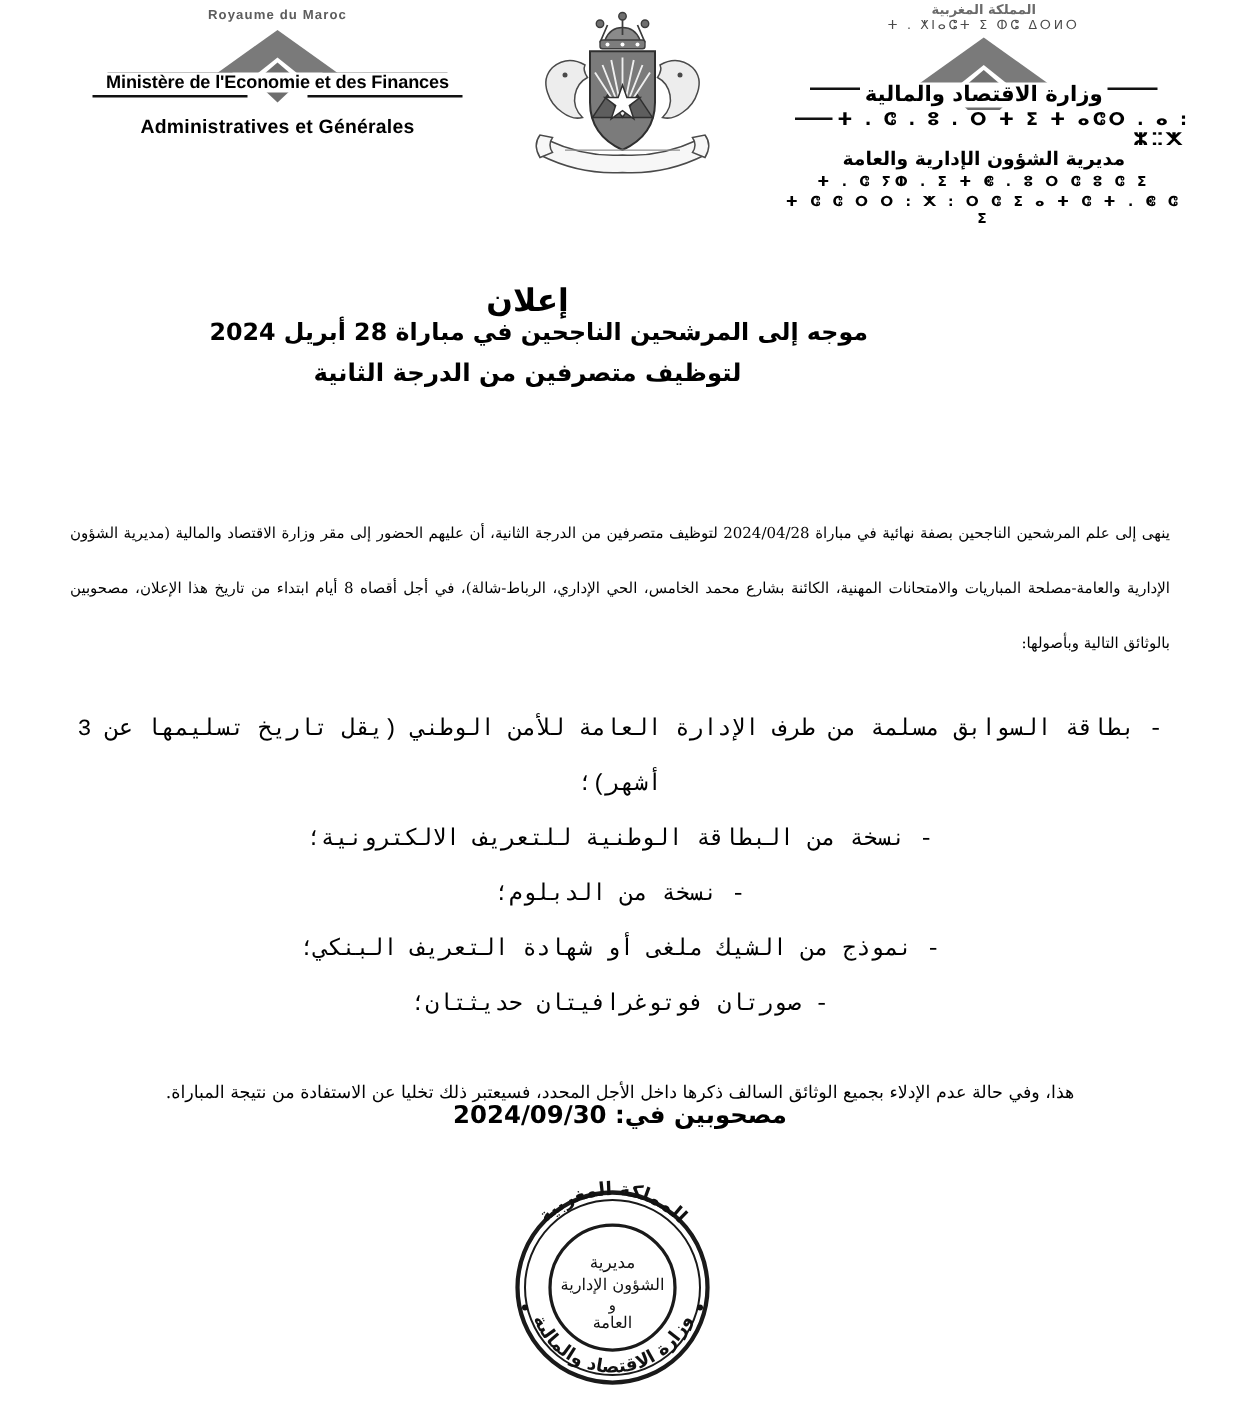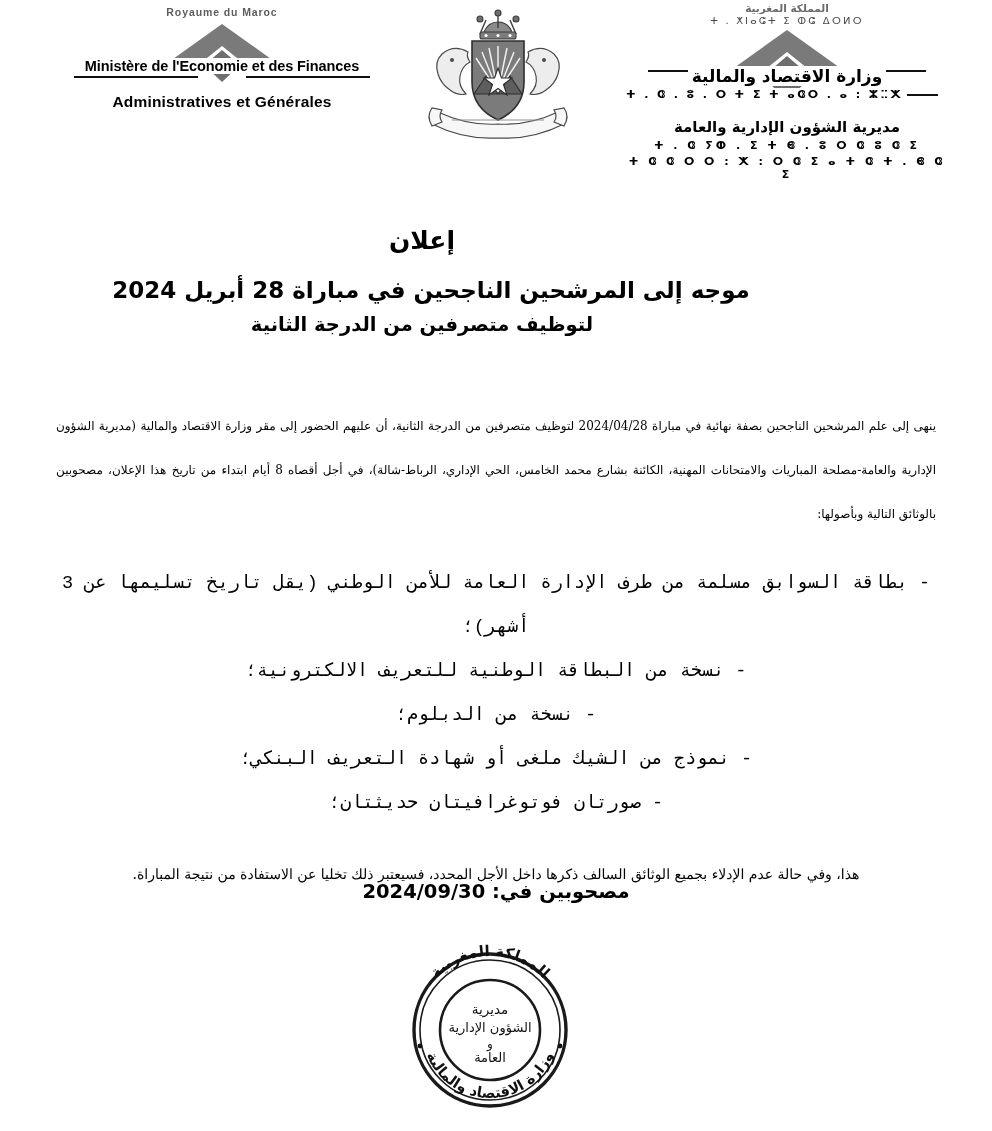--- a/index.html
+++ b/index.html
@@ -162,22 +162,22 @@
   }
   .hdr-ar .ministry-ar span {
     background: #ffffff;
     padding: 0 4px;
   }
   .hdr-ar .ministry-tif {
     position: absolute;
     left: 0;
     top: 62px;
     width: 100%;
-    text-align: left;
-    font-size: 11px;
+    text-align: right;
+    font-size: 14px;
     font-weight: bold;
     letter-spacing: 2.4px;
     direction: ltr;
     z-index: 3;
   }
   .hdr-ar .ministry-tif span {
     background: #ffffff;
     padding: 0 4px;
   }
   .hdr-ar .dir-ar {
@@ -211,22 +211,21 @@
     top: 226px;
     width: 844px;
     text-align: center;
   }
   .title-main {
     font-size: 25px;
     font-weight: bold;
     letter-spacing: 0.5px;
   }
   .title-sub1 {
-    margin-top: 22px;
-    font-size: 23px;
+    font-size: 19px;
     font-weight: bold;
     padding-left: 18px;
   }
   .title-sub2 {
     margin-top: 10px;
     font-size: 19.5px;
     font-weight: bold;
   }
 
   

